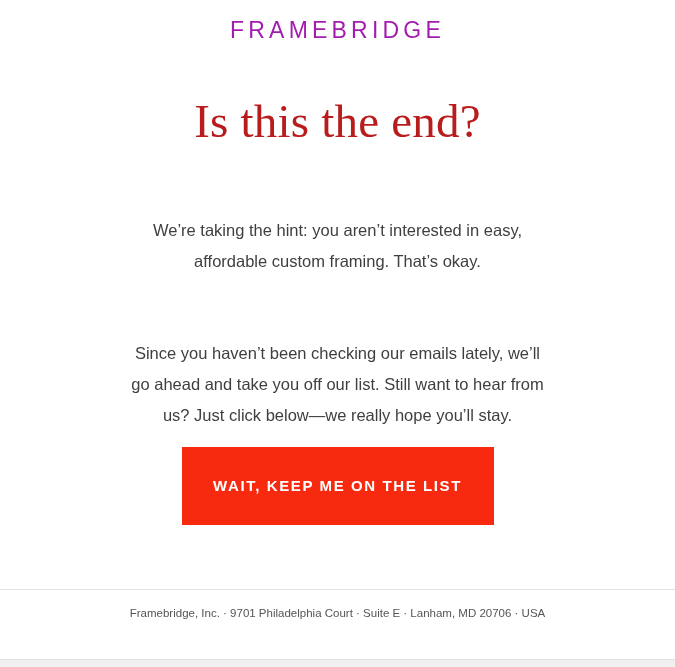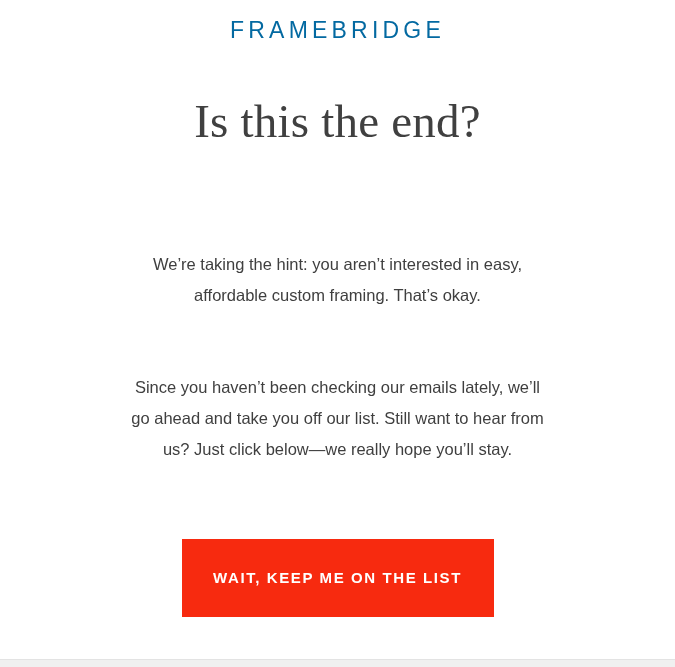--- a/index.html
+++ b/index.html
@@ -20,44 +20,43 @@
     display: flex;
     flex-direction: column;
     align-items: center;
     box-sizing: border-box;
   }
   .brand {
     margin-top: 17px;
     font-family: "Liberation Sans", sans-serif;
     font-size: 23px;
     letter-spacing: 4.2px;
-    color: #0369a1;
+    color: #a21caf;
     font-weight: 400;
     text-align: center;
   }
   .headline {
     margin-top: 50px;
     font-family: "Liberation Serif", serif;
     font-size: 47px;
-    color: #404040;
+    color: #b91c1c;
     font-weight: 400;
     text-align: center;
     letter-spacing: 0.2px;
   }
   .body-block {
     width: 420px;
     text-align: center;
     color: #3f3f3f;
     font-size: 16.5px;
     line-height: 31px;
   }
-  .para-1 { margin-top: 70px; }
+  .para-1 { margin-top: 36px; }
   .para-2 { margin-top: 44px; }
   .cta-wrap {
-    margin-top: 58px;
   }
   .cta-button {
     display: block;
     background: #f72a0f;
     color: #ffffff;
     border: none;
     padding: 0;
     width: 312px;
     height: 78px;
     font-family: "Liberation Sans", sans-serif;

